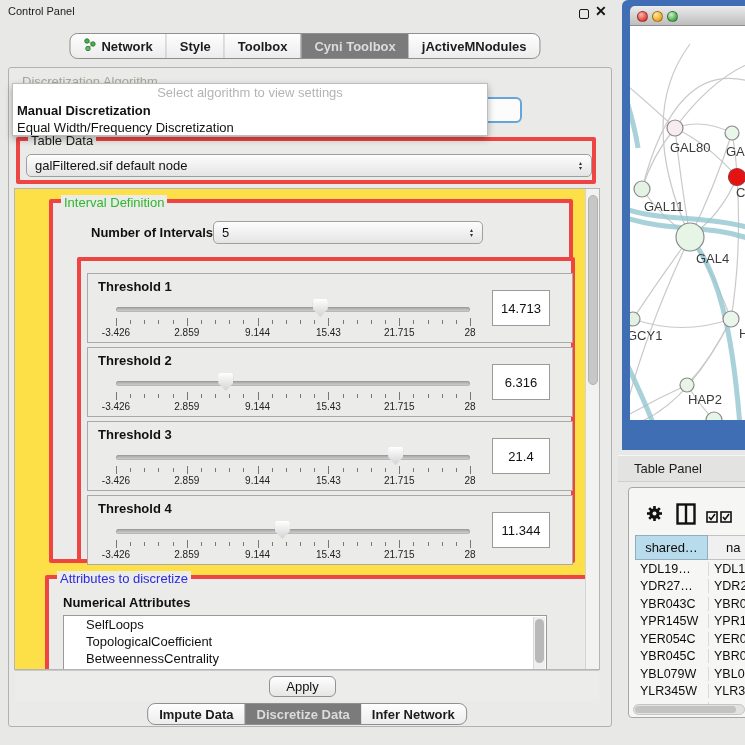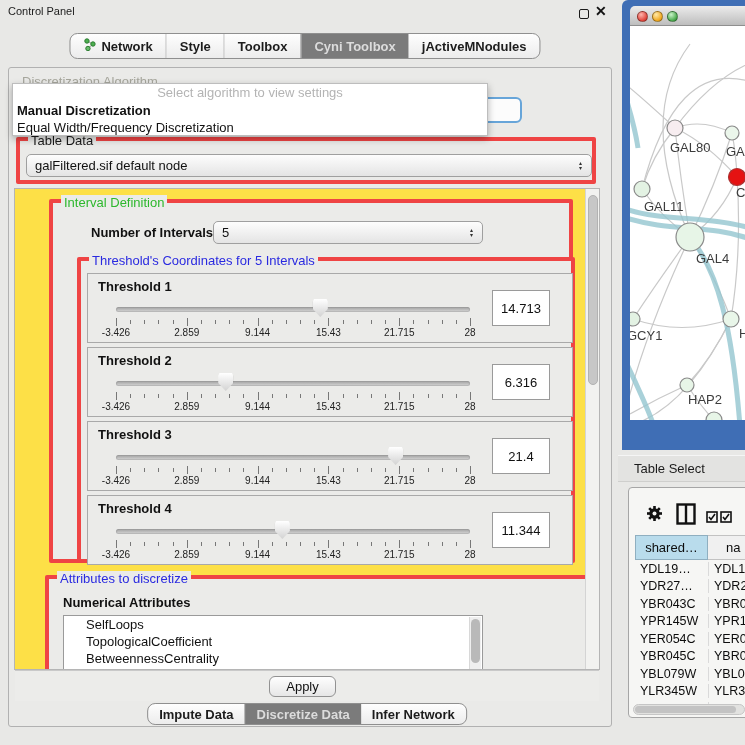--- a/index.html
+++ b/index.html
@@ -50,21 +50,21 @@
   .sl-track{position:absolute;left:28px;top:33px;width:354px;height:5px;border-radius:3px;background:linear-gradient(#9f9f9f,#d8d8d8);box-shadow:inset 0 0 0 1px #90909066;}
   .sl-handle{position:absolute;top:25px;width:15px;height:18px;background:linear-gradient(#ffffff,#d2d2d2);clip-path:polygon(8% 0,92% 0,100% 15%,100% 55%,50% 100%,0 55%,0 15%);filter:drop-shadow(0 0 1px #777);}
   .ticks{position:absolute;left:28px;top:44px;width:354px;height:9px;}
   .tick{position:absolute;top:2px;width:1px;height:4px;background:#777;}
   .tick.major{top:0;height:8px;}
   .tick-lab{position:absolute;top:53px;transform:translateX(-50%);font-size:10px;font-weight:400;color:#222;white-space:nowrap;}
   .val-box{position:absolute;left:404px;top:16px;width:58px;height:36px;background:#fff;border:1px solid #9a9a9a;font-size:13px;color:#111;display:flex;align-items:center;justify-content:center;}
 
   .ag{left:30px;top:386px;width:552px;height:110px;background:#ebebe9;}
   .attr-title{left:14px;top:16px;font-size:13px;font-weight:700;color:#111;position:absolute;}
-  .attr-list{position:absolute;left:14px;top:36px;width:420px;height:74px;background:#fff;border:1px solid #9a9a9a;overflow:hidden;}
+  .attr-list{position:absolute;left:14px;top:36px;width:484px;height:74px;background:#fff;border:1px solid #9a9a9a;overflow:hidden;}
   .attr-item{padding-left:22px;font-size:13px;line-height:17px;color:#111;}
   .attr-vtrack{position:absolute;right:1px;top:1px;width:12px;height:70px;background:#efefef;border-left:1px solid #d8d8d8;}
   .attr-vthumb{position:absolute;left:1px;top:2px;width:9px;height:44px;background:#b9b9b9;border-radius:5px;}
 
   .apply-strip{left:15px;top:670px;width:584px;height:31px;background:#ececea;border-top:1px solid #c9c9c9;}
   .apply-btn{left:269px;top:676px;width:67px;height:21px;background:linear-gradient(#fefefe,#e6e6e6);border:1px solid #929292;border-radius:6px;font-size:13px;color:#111;display:flex;align-items:center;justify-content:center;}
 
   .tabbar.bottom{top:703px;left:307px;height:22px;}
   .tabbar.bottom .tab{font-weight:700;padding:0 11px;}
 
@@ -152,21 +152,20 @@
       <div class="group-label g-green">Interval Definition</div>
       <div class="abs ni-label">Number of Intervals</div>
       <div class="combo" style="left:160px;top:18px;width:270px;height:23px;">
         <span>5</span>
         <span class="spin">
             <span>▴</span>
             <span>▾</span>
           </span>
       </div>
       <div class="group tg" id="thr-group">
-        <div class="group-label g-blue">Threshold's Coordinates for 5 Intervals</div>
       <div class="thr-box" style="top: 12px;">
             <div class="thr-label">Threshold 1</div>
             <div class="sl-track"></div>
             <div class="sl-handle" style="left: 224.828px;"></div>
             <div class="ticks">
               <div class="tick major" style="left: 0%;"></div>
               <div class="tick" style="left: 4%;"></div>
               <div class="tick" style="left: 8%;"></div>
               <div class="tick" style="left: 12%;"></div>
               <div class="tick" style="left: 16%;"></div>
@@ -403,21 +402,21 @@
           <text x="106" y="171" font-size="13" fill="#3c3c3c">C</text>
           <text x="14" y="185" font-size="13" fill="#3c3c3c">GAL11</text>
           <text x="66" y="237" font-size="13" fill="#3c3c3c">GAL4</text>
           <text x="-3" y="314" font-size="13" fill="#3c3c3c">GCY1</text>
           <text x="109" y="312" font-size="13" fill="#3c3c3c">H</text>
           <text x="58" y="378" font-size="13" fill="#3c3c3c">HAP2</text>
         </svg></div>
   </div>
 
   <div class="abs tp-bar">
-    <div class="tp-title">Table Select</div>
+    <div class="tp-title">Table Panel</div>
   </div>
   <div class="abs tp-box">
     <span class="tp-toolbar-icon" style="left:16px;top:16px;" id="icon-gear"><svg width="19" height="19" viewBox="0 0 19 19">
           <g stroke="#111" stroke-width="2.6">
             <line x1="9.5" y1="2" x2="9.5" y2="17"></line>
             <line x1="2" y1="9.5" x2="17" y2="9.5"></line>
             <line x1="4.2" y1="4.2" x2="14.8" y2="14.8"></line>
             <line x1="14.8" y1="4.2" x2="4.2" y2="14.8"></line>
           </g>
           <circle cx="9.5" cy="9.5" r="5.2" fill="#111"></circle>

